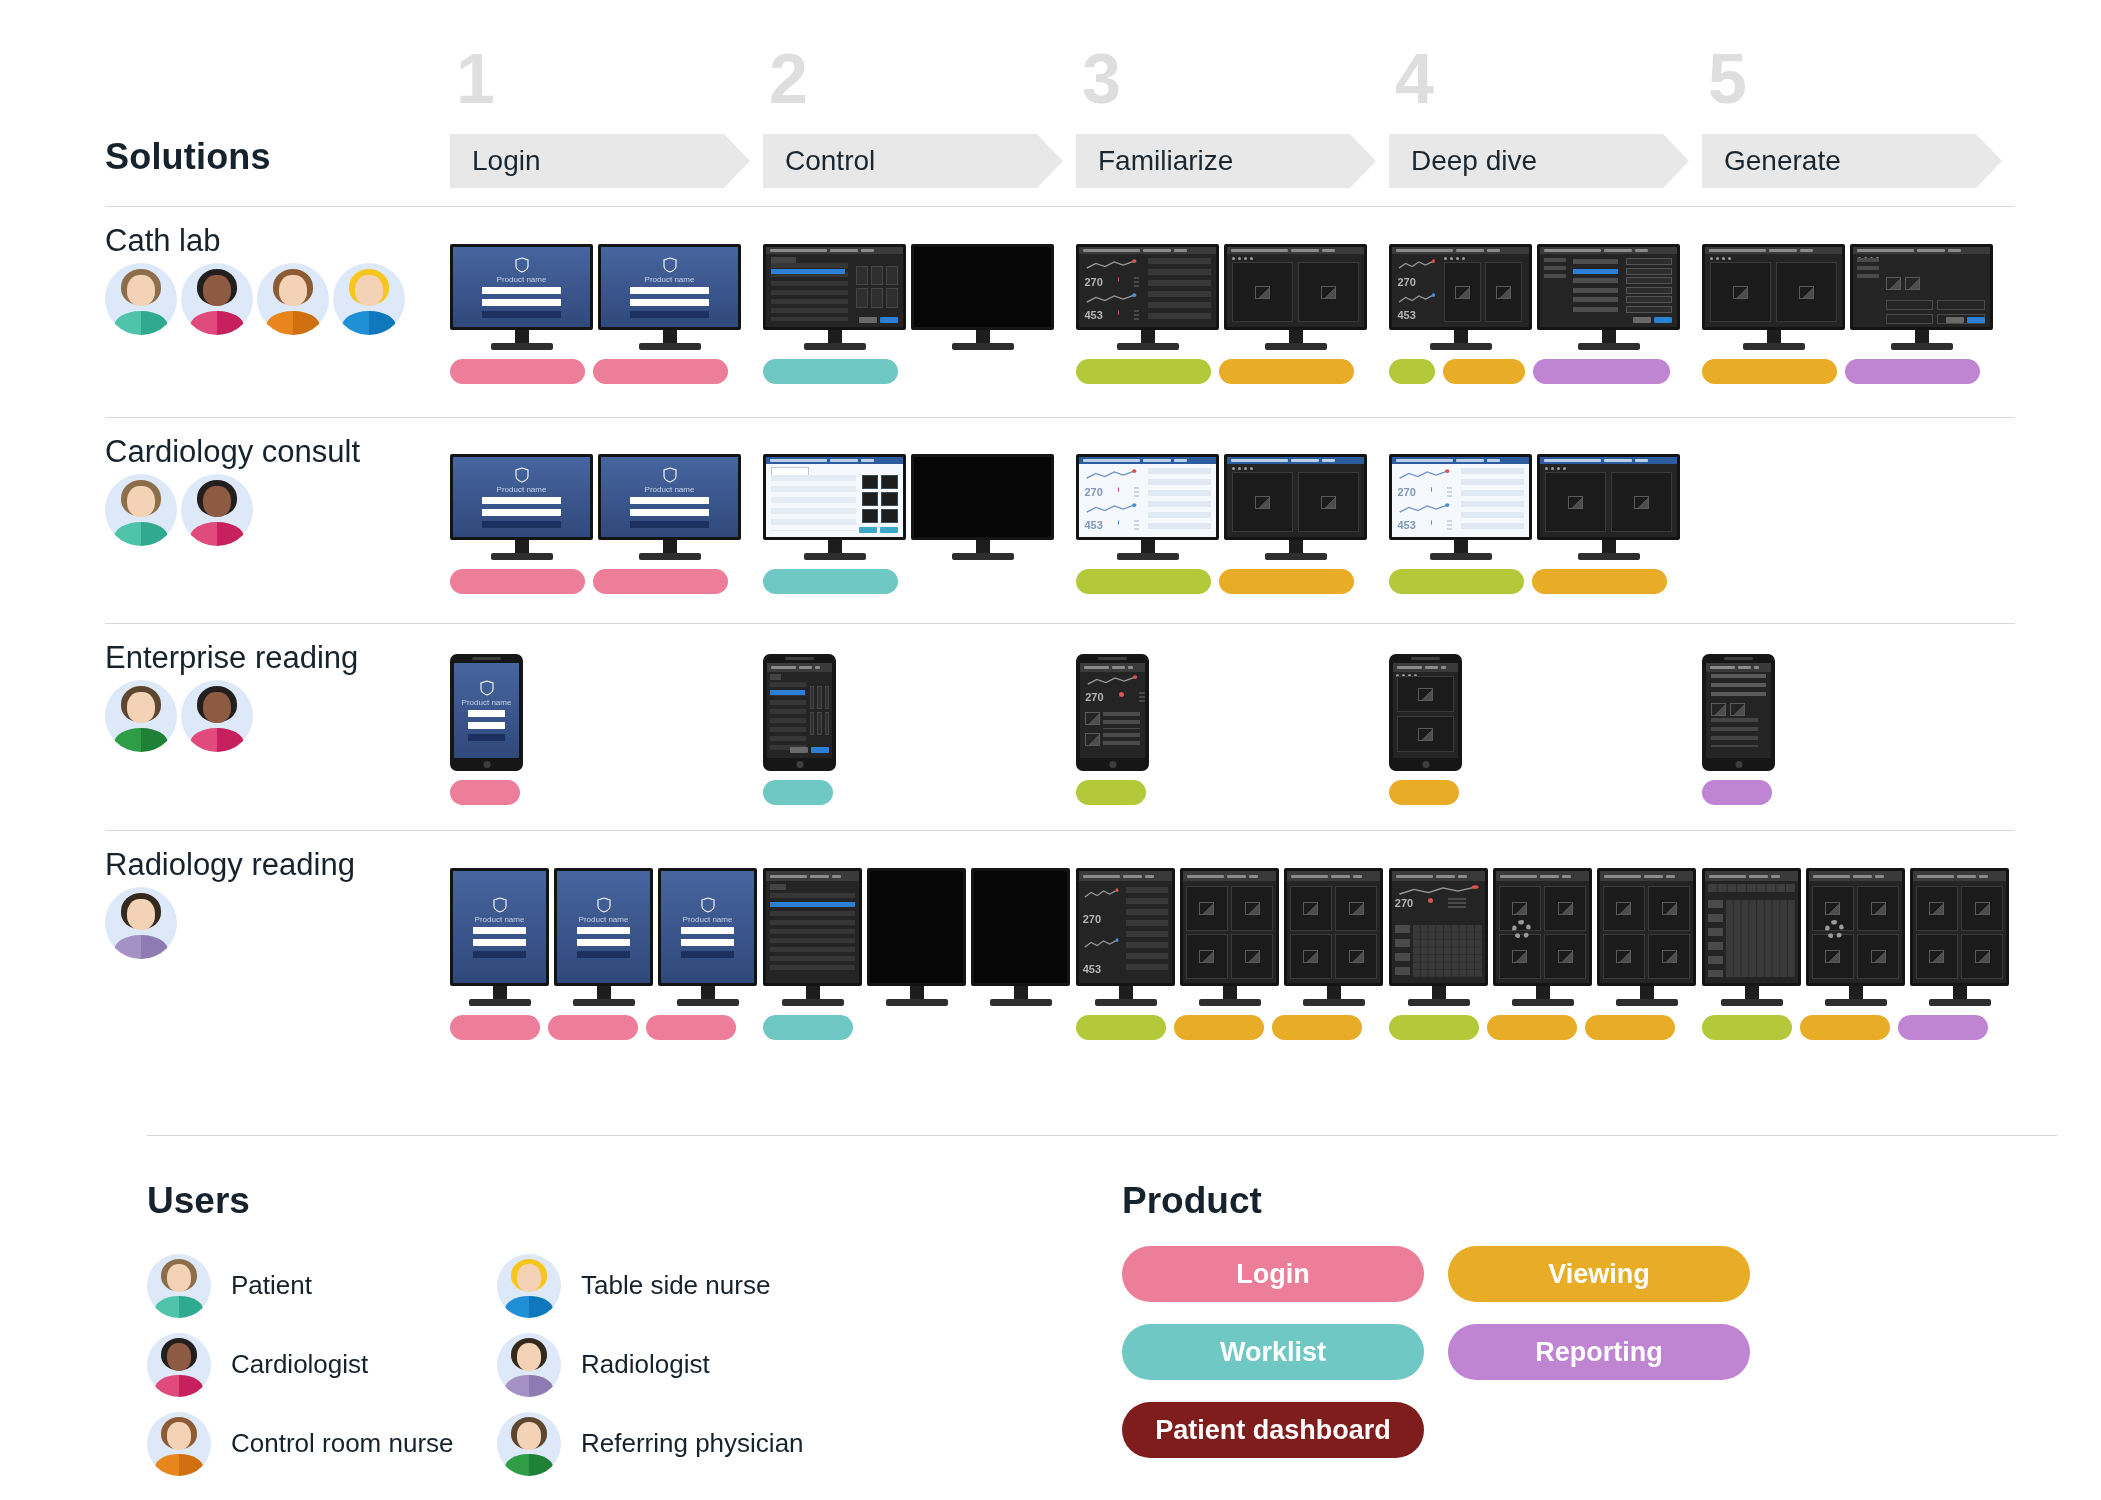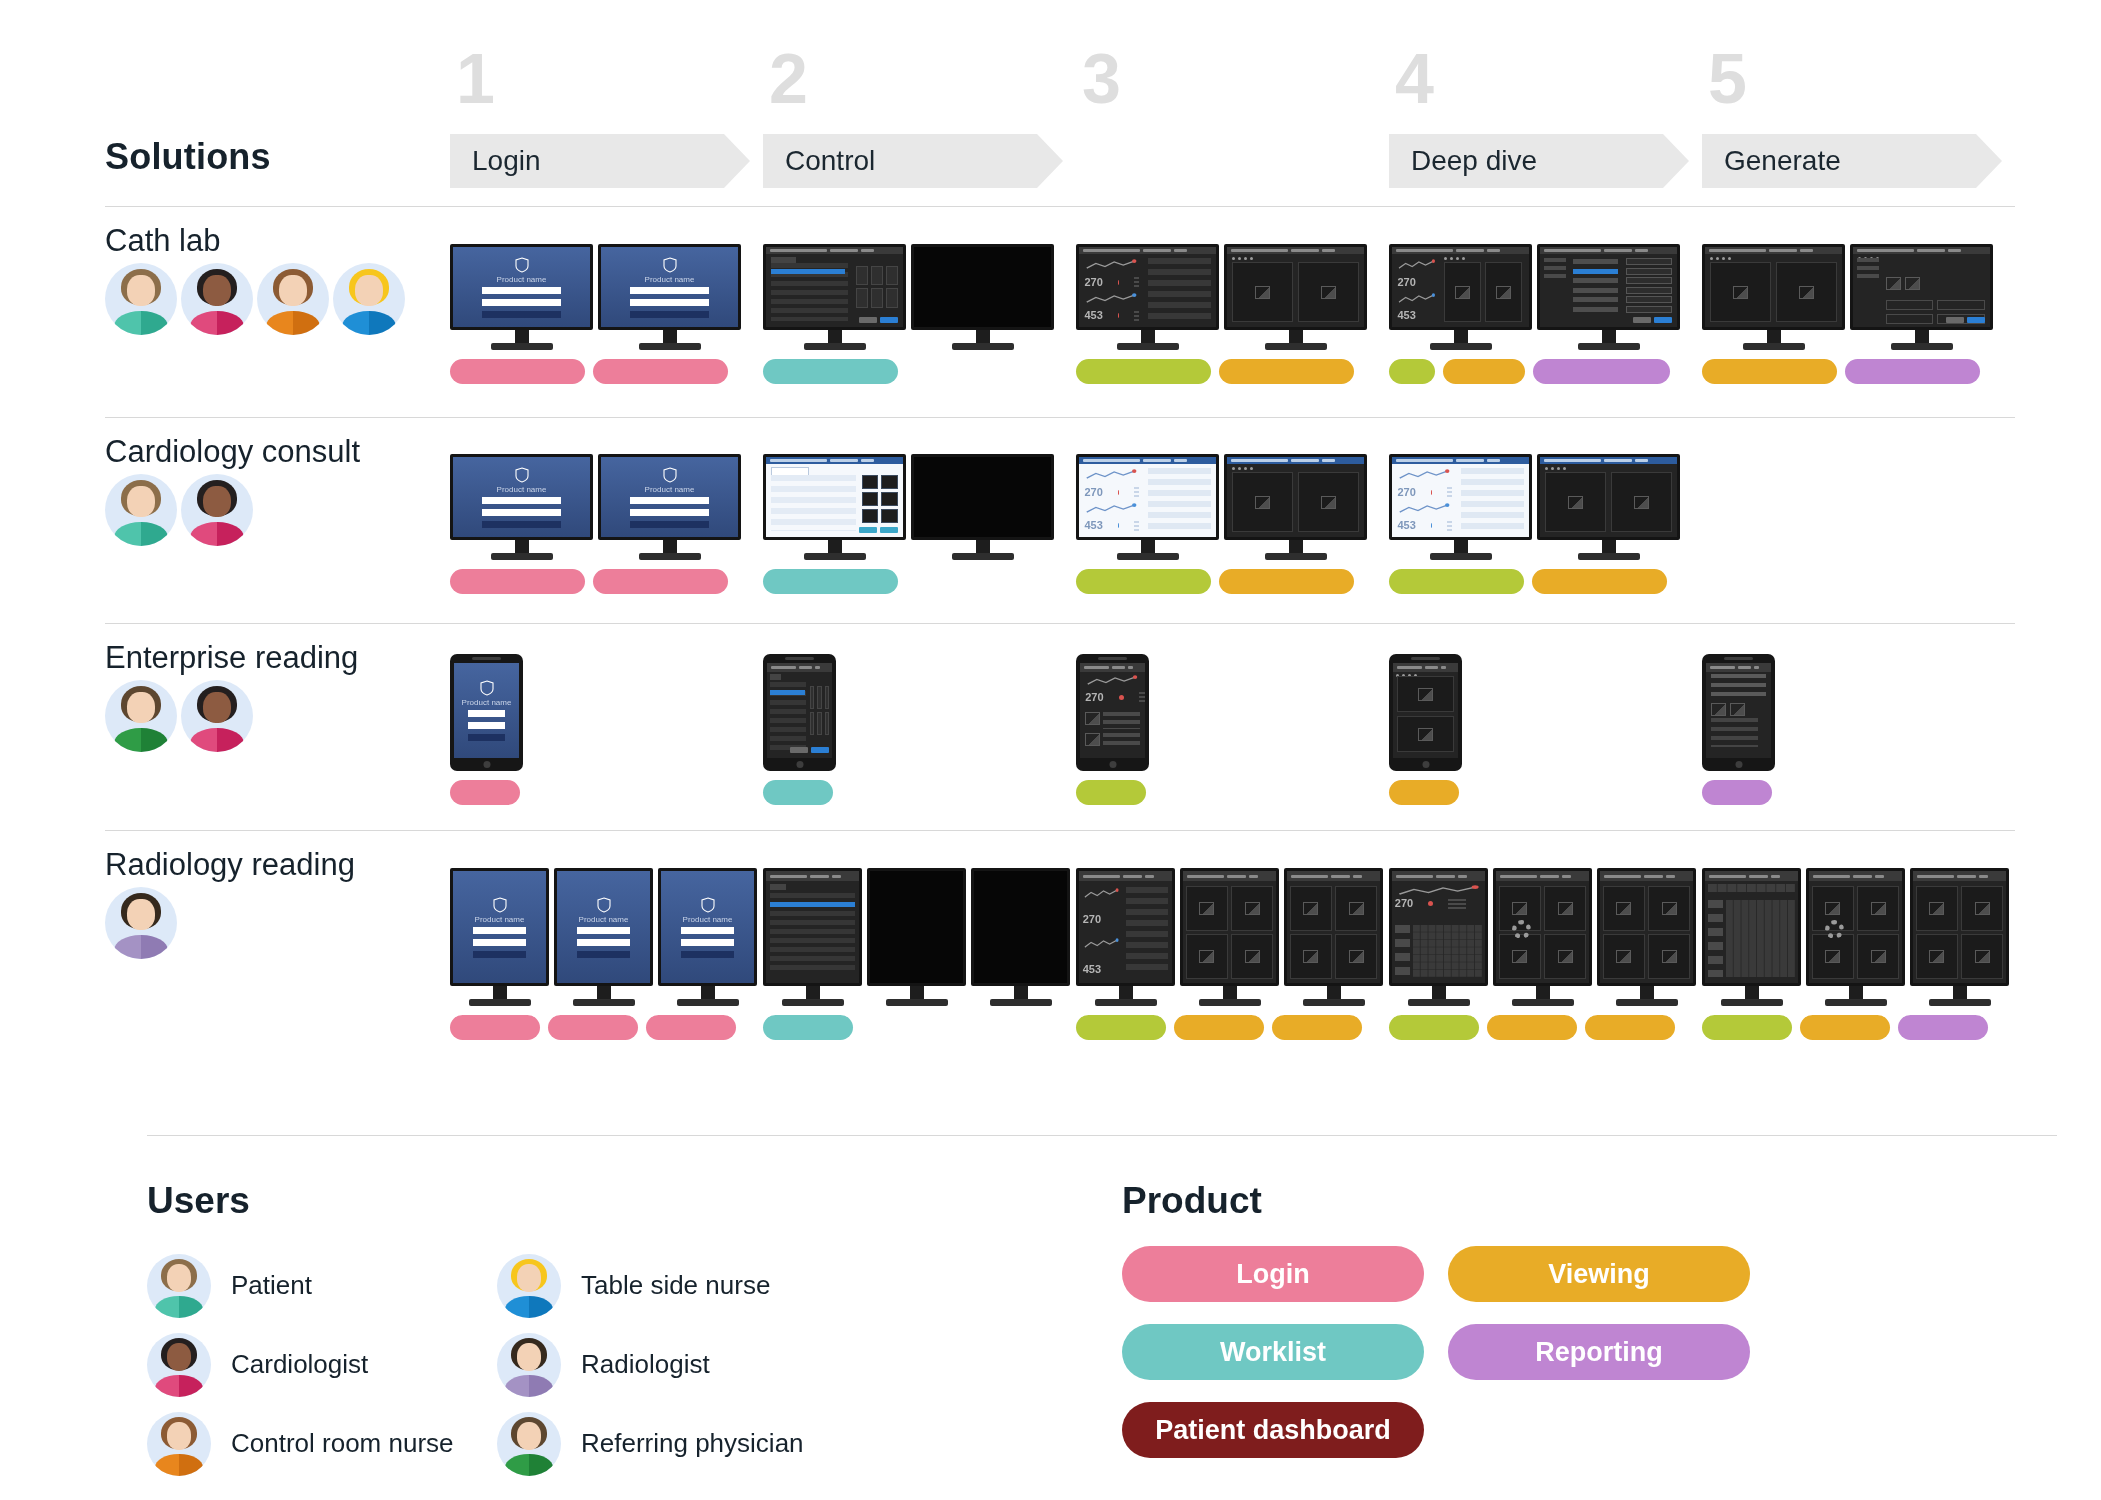--- a/index.html
+++ b/index.html
@@ -74,21 +74,21 @@
   .btn.teal{background:#3BA7C9;}
 
   .wl-lrows{position:absolute;left:4%;right:34%;top:22%;bottom:8%;
       background:repeating-linear-gradient(180deg,#E3EBF5 0 6px,transparent 6px 11px);}
   .wl-lside{position:absolute;right:4%;top:22%;width:26%;height:60%;display:grid;grid-template-columns:1fr 1fr;gap:3px;}
   .wl-lside i{background:#1d1d1d;border:1px solid #3b4a5e;}
   .wl-lsearch{position:absolute;left:4%;top:12%;width:26%;height:7px;background:#fff;border:1px solid #B9C9DE;}
 
   .dd-left{position:absolute;left:4%;top:14%;width:40%;bottom:7%;display:flex;flex-direction:column;justify-content:space-between;}
   .sq{width:100%;height:14px;display:block;}
-  .met{display:flex;align-items:center;gap:15px;}
+  .met{display:flex;align-items:flex-start;gap:15px;}
   .mnum{font-size:11px;font-weight:bold;color:#B5B5B5;line-height:1;}
   .light .mnum{color:#7E97BB;}
   .dot{width:5px;height:5px;border-radius:50%;display:inline-block;}
   .dot.r{background:#D9534F;}
   .dot.b{background:#4A90D9;}
   .mls{width:18px;height:10px;display:inline-block;background:repeating-linear-gradient(180deg,#4a4a4a 0 2px,transparent 2px 4px);}
   .light .mls{background:repeating-linear-gradient(180deg,#C9D6E8 0 2px,transparent 2px 4px);}
   .dd-right{position:absolute;left:50%;right:4%;top:14%;bottom:7%;
       background:repeating-linear-gradient(180deg,#383838 0 6px,transparent 6px 11px);}
   .light .dd-right{background:repeating-linear-gradient(180deg,#DFE8F3 0 6px,transparent 6px 11px);}
@@ -165,20 +165,23 @@
         </div>
       </div>
       <div class="step-col">
     <div class="step-num">2</div>
     <div class="step-arrow">
           <span>Control</span>
         </div>
       </div>
       <div class="step-col">
     <div class="step-num">3</div>
+    <div class="step-arrow">
+          <span>Familiarize</span>
+        </div>
       </div>
       <div class="step-col">
     <div class="step-num">4</div>
     <div class="step-arrow">
           <span>Deep dive</span>
         </div>
       </div>
       <div class="step-col">
     <div class="step-num">5</div>
     <div class="step-arrow">

